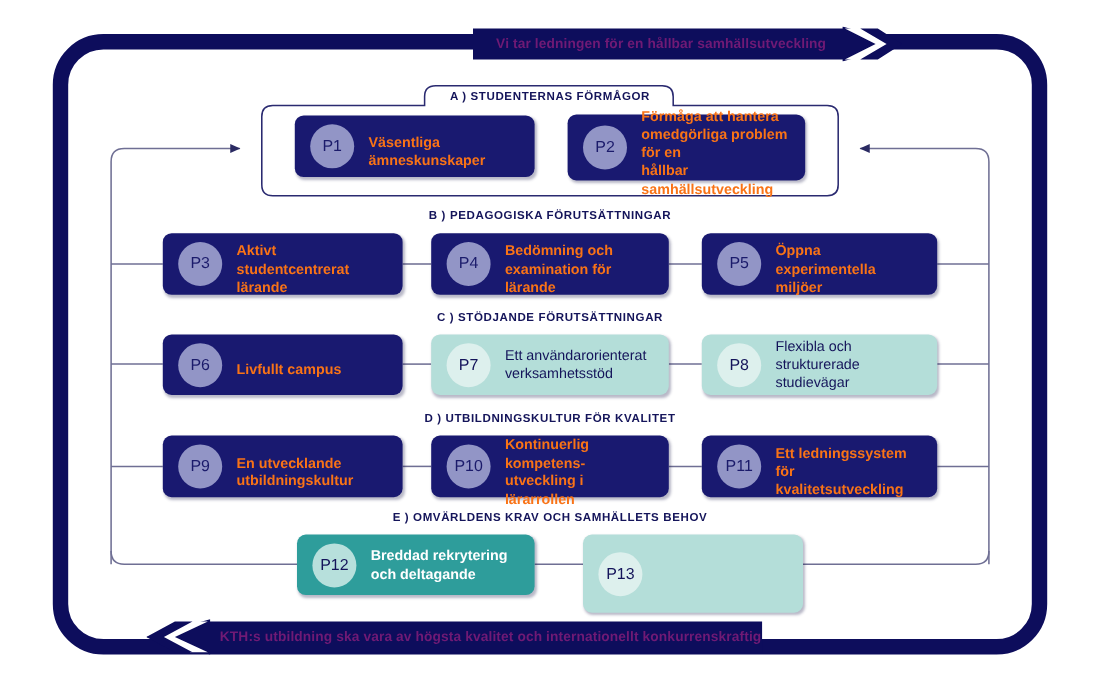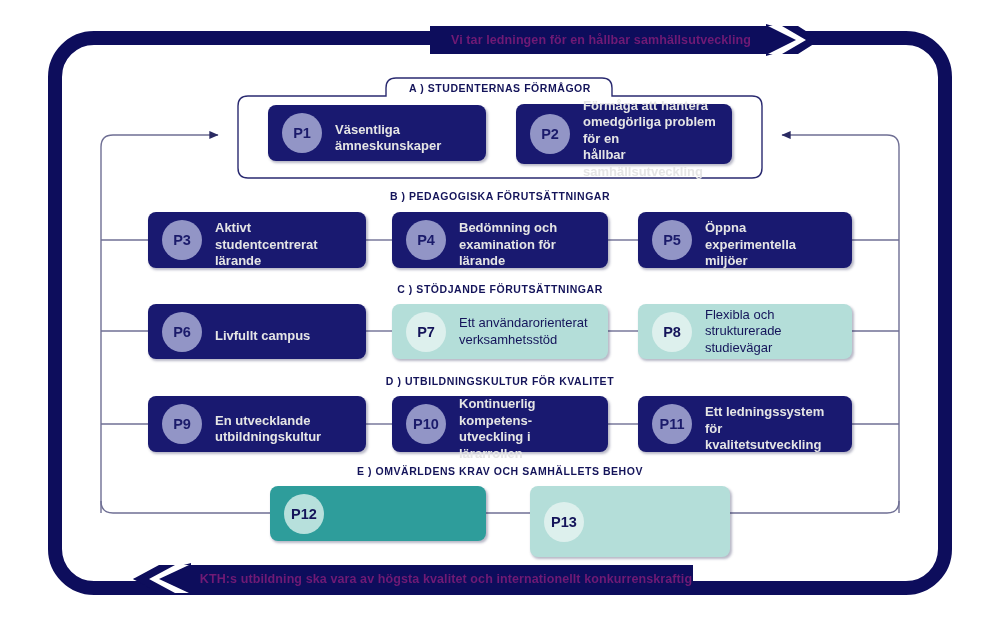--- a/index.html
+++ b/index.html
@@ -51,29 +51,29 @@
     border-radius:8px;
     display:flex;align-items:center;
     box-sizing:border-box;
     padding:0 14px;
     box-shadow:1.5px 2px 2.5px rgba(20,20,70,0.30);
   }
   .pcircle{
     flex:0 0 auto;
     width:40px;height:40px;border-radius:50%;
     display:flex;align-items:center;justify-content:center;
-    font-size:14.5px;font-weight:bold;
+    font-size:14.5px;font-weight:normal;
     margin-right:13px;
   }
   .ptext{font-size:13px;line-height:1.27;font-weight:bold;}
 
   
   .v-navy{background:#191970;}
   .v-navy .pcircle{background:#9295c6;color:#1b1b6b;}
-  .v-navy .ptext{color:#e5e5e5;margin-top:10px;}
+  .v-navy .ptext{color:#f97316;margin-top:10px;}
 
   .v-lightteal{background:#b4ded9;}
   .v-lightteal .pcircle{background:#ddf0ed;color:#14145a;}
   .v-lightteal .ptext{color:#14145a;font-weight:normal;}
 
   .v-teal{background:#2e9d9b;}
   .v-teal .pcircle{background:#b7e0dc;color:#14145a;}
   .v-teal .ptext{color:#ffffff;}
 </style>
 </head>
@@ -195,18 +195,19 @@
     <div class="pcircle">P10</div>
     <div class="ptext">Kontinuerlig kompetens-<br>utveckling i lärarrollen</div>
   </div>
   <div class="pbox v-navy" style="left:638px;top:396px;width:214px;height:56px;">
     <div class="pcircle">P11</div>
     <div class="ptext">Ett ledningssystem för<br>kvalitetsutveckling</div>
   </div>
 
   <div class="pbox v-teal" style="left:270px;top:486px;width:216px;height:55px;">
     <div class="pcircle">P12</div>
+    <div class="ptext">Breddad rekrytering<br>och deltagande</div>
   </div>
   <div class="pbox v-lightteal" style="left:530px;top:486px;width:200px;height:71px;">
     <div class="pcircle">P13</div>
   </div>
 
 </div>
 
 </body></html>

